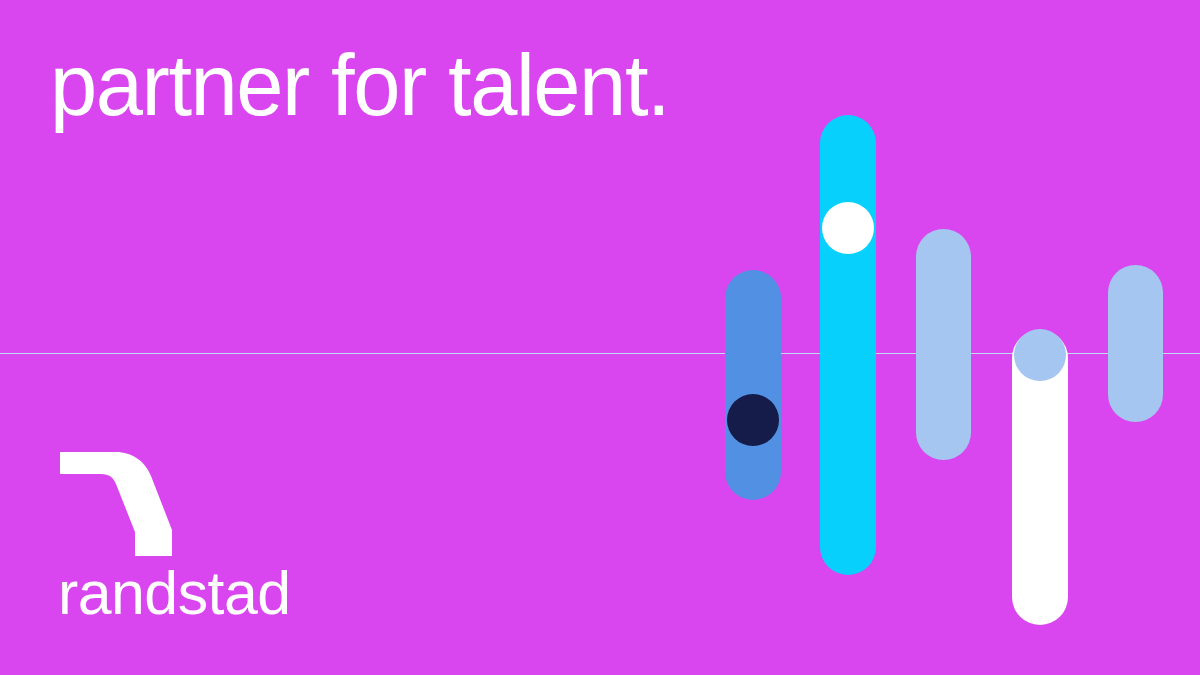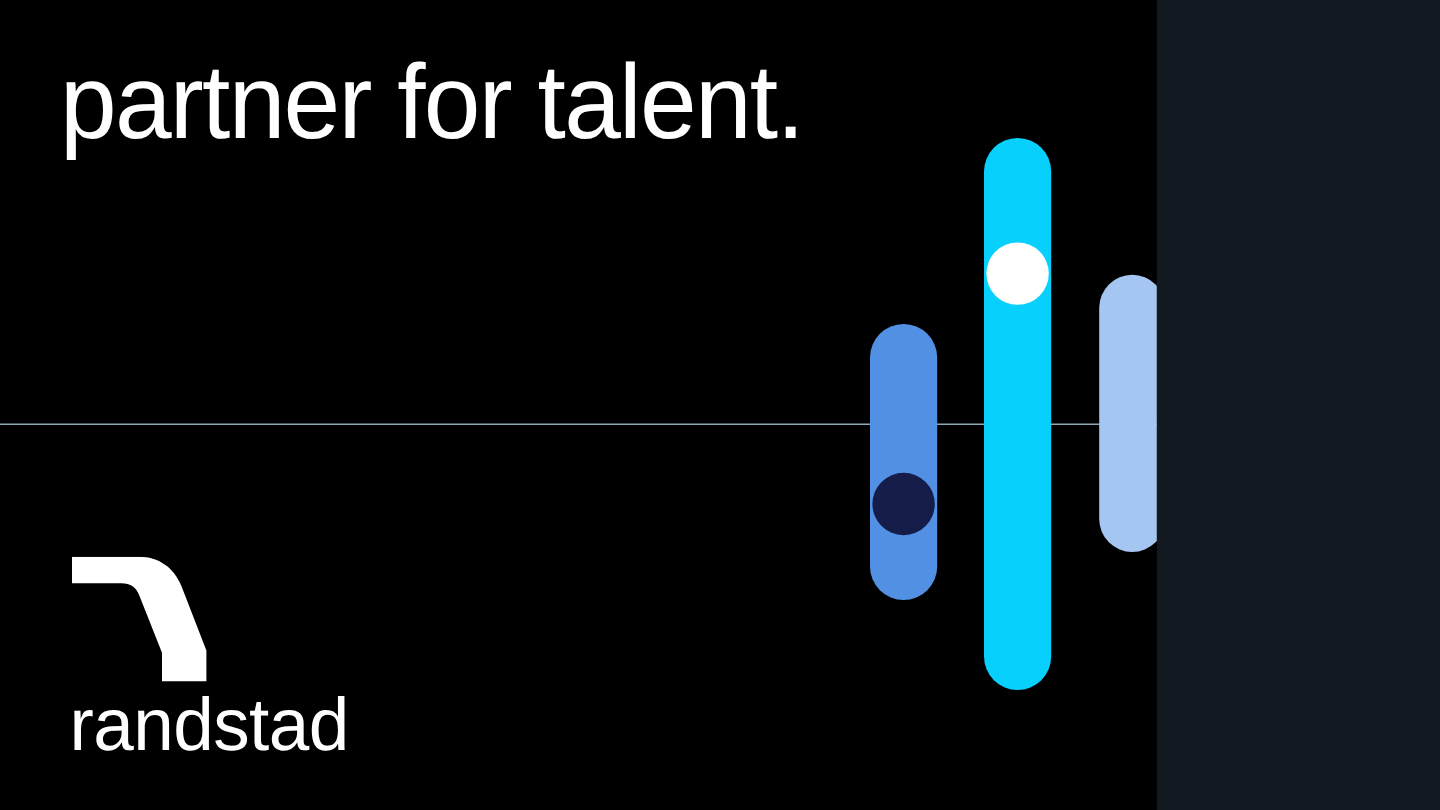--- a/index.html
+++ b/index.html
@@ -63,21 +63,21 @@
 
   .dot {
     position: absolute;
     border-radius: 50%;
   }
 
   
   .logo-block {
     position: absolute;
     left: 58px;
-    top: 464px;
+    top: 452px;
     width: 260px;
     height: 180px;
   }
 
   .logo-mark {
     position: absolute;
     left: 2px;
     top: 0px;
     width: 196px;
     height: 104px;
@@ -95,21 +95,21 @@
     letter-spacing: -0.5px;
     line-height: 1.0;
     white-space: nowrap;
     transform: scaleX(0.98);
     transform-origin: left top;
   }
 </style>
 </head>
 <body>
 
-<div id="stage" style="width: 964px; height: 675px; background: #000000;">
+<div id="stage" style="width: 1200px; height: 675px; background: #d946ef;">
 
   <h1 class="headline">partner for talent.</h1>
 
   <div class="axis-line" style="top: 353px; background: rgb(191, 229, 247);"></div>
 
   <div class="bars-layer">
 
     <div class="bar" style="left:725px; top:270px; width:56px; height:230px; background:#5190E3;"></div>
 
     <div class="bar" style="left:820px; top:115px; width:56px; height:460px; background:#06D0FB;"></div>

